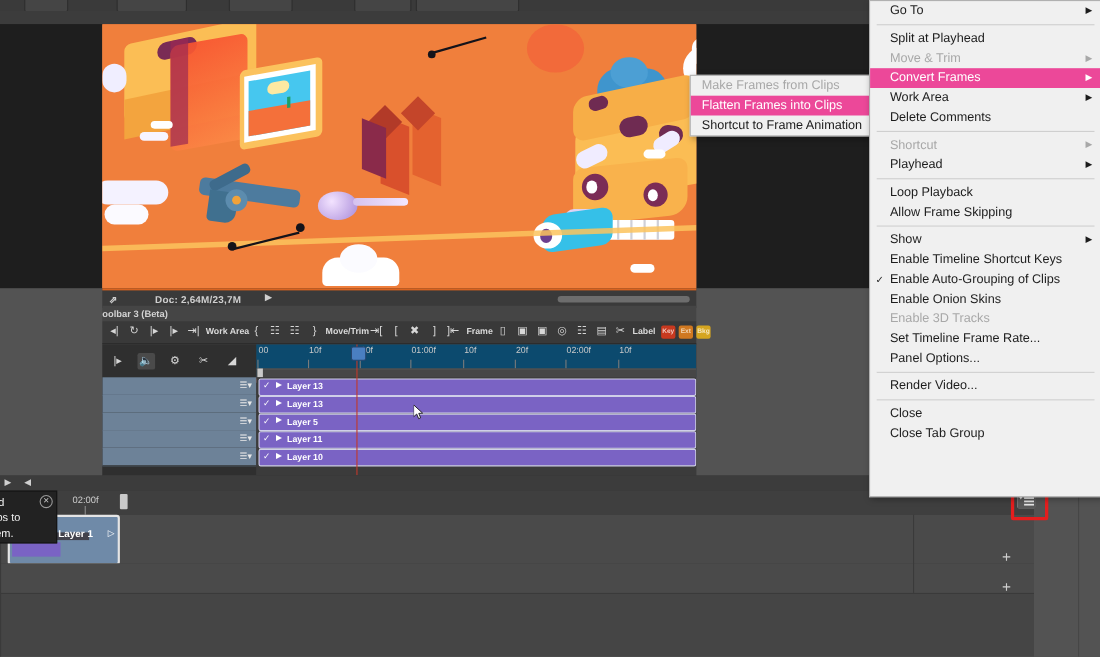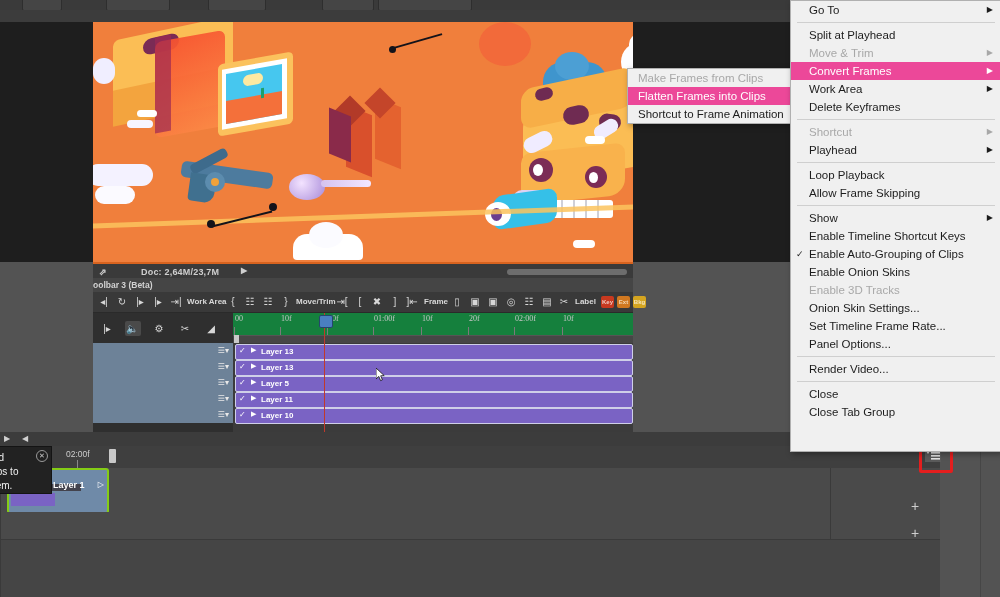--- a/index.html
+++ b/index.html
@@ -42,21 +42,21 @@
   .tbbadge{position:absolute;top:4px;width:13px;height:12px;border-radius:2px;color:#4a2100;font-size:6px;font-weight:bold;line-height:12px;text-align:center;}
 
   
   #timeline-body{left:93px;top:313px;width:540px;height:122px;background:#3b3b3b;overflow:hidden;}
   #track-ctrl-bar{position:absolute;left:0;top:0;width:140px;height:30px;background:#2f2f2f;}
   .tcbi{position:absolute;top:8px;width:16px;height:15px;color:#d7d7d7;font-size:10px;line-height:15px;text-align:center;border-radius:2px;}
   #track-head-col{position:absolute;left:0;top:30px;width:140px;height:92px;background:#2f2f2f;}
   .track-head{position:absolute;left:0;width:140px;height:16px;background:#6d8298;border-bottom:1px solid #2f2f2f;}
   .track-head .tm{position:absolute;right:4px;top:2px;width:20px;height:12px;color:#e8e8e8;font-size:8px;line-height:12px;text-align:right;}
 
-  #ruler{position:absolute;left:140px;top:0;width:400px;height:30px;background:#15803d;border-bottom:5px solid #fca5a5;font-family:Liberation Serif, serif;}
+  #ruler{position:absolute;left:140px;top:0;width:400px;height:30px;background:#0c4a6e;border-bottom:5px solid #fca5a5;}
   .rtick{position:absolute;top:14px;width:1px;height:8px;background:#7b7b7b;}
   .rlabel{position:absolute;top:1px;color:#c9c9c9;font-size:8px;}
   #ruler-base{position:absolute;left:140px;top:22px;width:400px;height:8px;background:#464646;border-top:1px solid #555;}
 
   #clip-area{position:absolute;left:140px;top:30px;width:400px;height:92px;background:#3b3b3b;}
   .clip-row{position:absolute;left:0;width:400px;height:16px;}
   .clip{position:absolute;left:2px;top:1px;width:396px;height:14px;background:#7a63c4;border:1px solid #cfcfe8;border-radius:2px;}
   .clip .cchk{position:absolute;left:3px;top:1px;color:#ffffff;font-size:8px;}
   .clip .carrow{position:absolute;left:15px;top:1px;color:#ffffff;font-size:7px;}
   .clip .clabel{position:absolute;left:25px;top:1.5px;color:#ffffff;font-size:8px;font-weight:bold;}
@@ -78,21 +78,21 @@
 
   #tl2-body{left:0;top:446px;width:940px;height:151px;background:#454545;}
   #tl2-ruler{position:absolute;left:0;top:0;width:940px;height:22px;background:#3f3f3f;border-bottom:1px solid #333;}
   #tl2-ruler-label{position:absolute;left:66px;top:3px;color:#cccccc;font-size:8.5px;}
   #tl2-ruler-tick{position:absolute;left:77px;top:14px;width:1px;height:8px;background:#8a8a8a;}
   #tl2-handle{position:absolute;left:109px;top:3px;width:7px;height:14px;background:#c9c9c9;border-radius:1px;}
   #tl2-playhead{position:absolute;left:5px;top:22px;width:1px;height:40px;background:#c0392b;}
 
   #tl2-row1{position:absolute;left:0;top:22px;width:940px;height:44px;background:#4a4a4a;border-bottom:1px solid #3a3a3a;}
   #tl2-row2{position:absolute;left:0;top:66px;width:940px;height:27px;background:#4a4a4a;border-bottom:1px solid #3a3a3a;}
-  #tl2-clip{position:absolute;left:7px;top:0px;width:98px;height:42px;background:#6f8aa8;border:2px solid #84cc16;border-radius:3px;}
+  #tl2-clip{position:absolute;left:7px;top:0px;width:98px;height:42px;background:#6f8aa8;border:2px solid #e5e5e5;border-radius:3px;}
   #tl2-clip-thumb{position:absolute;left:2px;top:2px;width:24px;height:9px;background:#5d5d66;}
   #tl2-clip-arrow{position:absolute;left:32px;top:10px;color:#ffffff;font-size:8px;}
   #tl2-clip-label{position:absolute;left:44px;top:10px;color:#ffffff;font-size:9px;font-weight:bold;}
   #tl2-clip-end{position:absolute;right:3px;top:10px;color:#ffffff;font-size:8px;}
   #tl2-clip-wave{position:absolute;left:2px;top:14px;width:70px;height:7px;background:#43434d;}
   #tl2-clip-audio{position:absolute;left:2px;top:23px;width:44px;height:13px;background:#7a63c4;}
 
   .plus-btn{position:absolute;width:26px;height:20px;color:#cfcfcf;font-size:14px;line-height:20px;text-align:center;}
 
   #right-col-a{left:940px;top:432px;width:86px;height:165px;background:#535353;}
@@ -434,21 +434,21 @@
   </div>
   <div class="mi sel">
     <span>Convert Frames</span>
     <span class="arr">▶</span>
   </div>
   <div class="mi">
     <span>Work Area</span>
     <span class="arr">▶</span>
   </div>
   <div class="mi">
-    <span>Delete Keyframes</span>
+    <span>Delete Comments</span>
   </div>
   <div class="msep"></div>
   <div class="mi dim">
     <span>Shortcut</span>
     <span class="arr">▶</span>
   </div>
   <div class="mi">
     <span>Playhead</span>
     <span class="arr">▶</span>
   </div>
@@ -471,23 +471,20 @@
     <span class="chk">✓</span>
     <span>Enable Auto-Grouping of Clips</span>
   </div>
   <div class="mi">
     <span>Enable Onion Skins</span>
   </div>
   <div class="mi dim">
     <span>Enable 3D Tracks</span>
   </div>
   <div class="mi">
-    <span>Onion Skin Settings...</span>
-  </div>
-  <div class="mi">
     <span>Set Timeline Frame Rate...</span>
   </div>
   <div class="mi">
     <span>Panel Options...</span>
   </div>
   <div class="msep"></div>
   <div class="mi">
     <span>Render Video...</span>
   </div>
   <div class="msep"></div>

